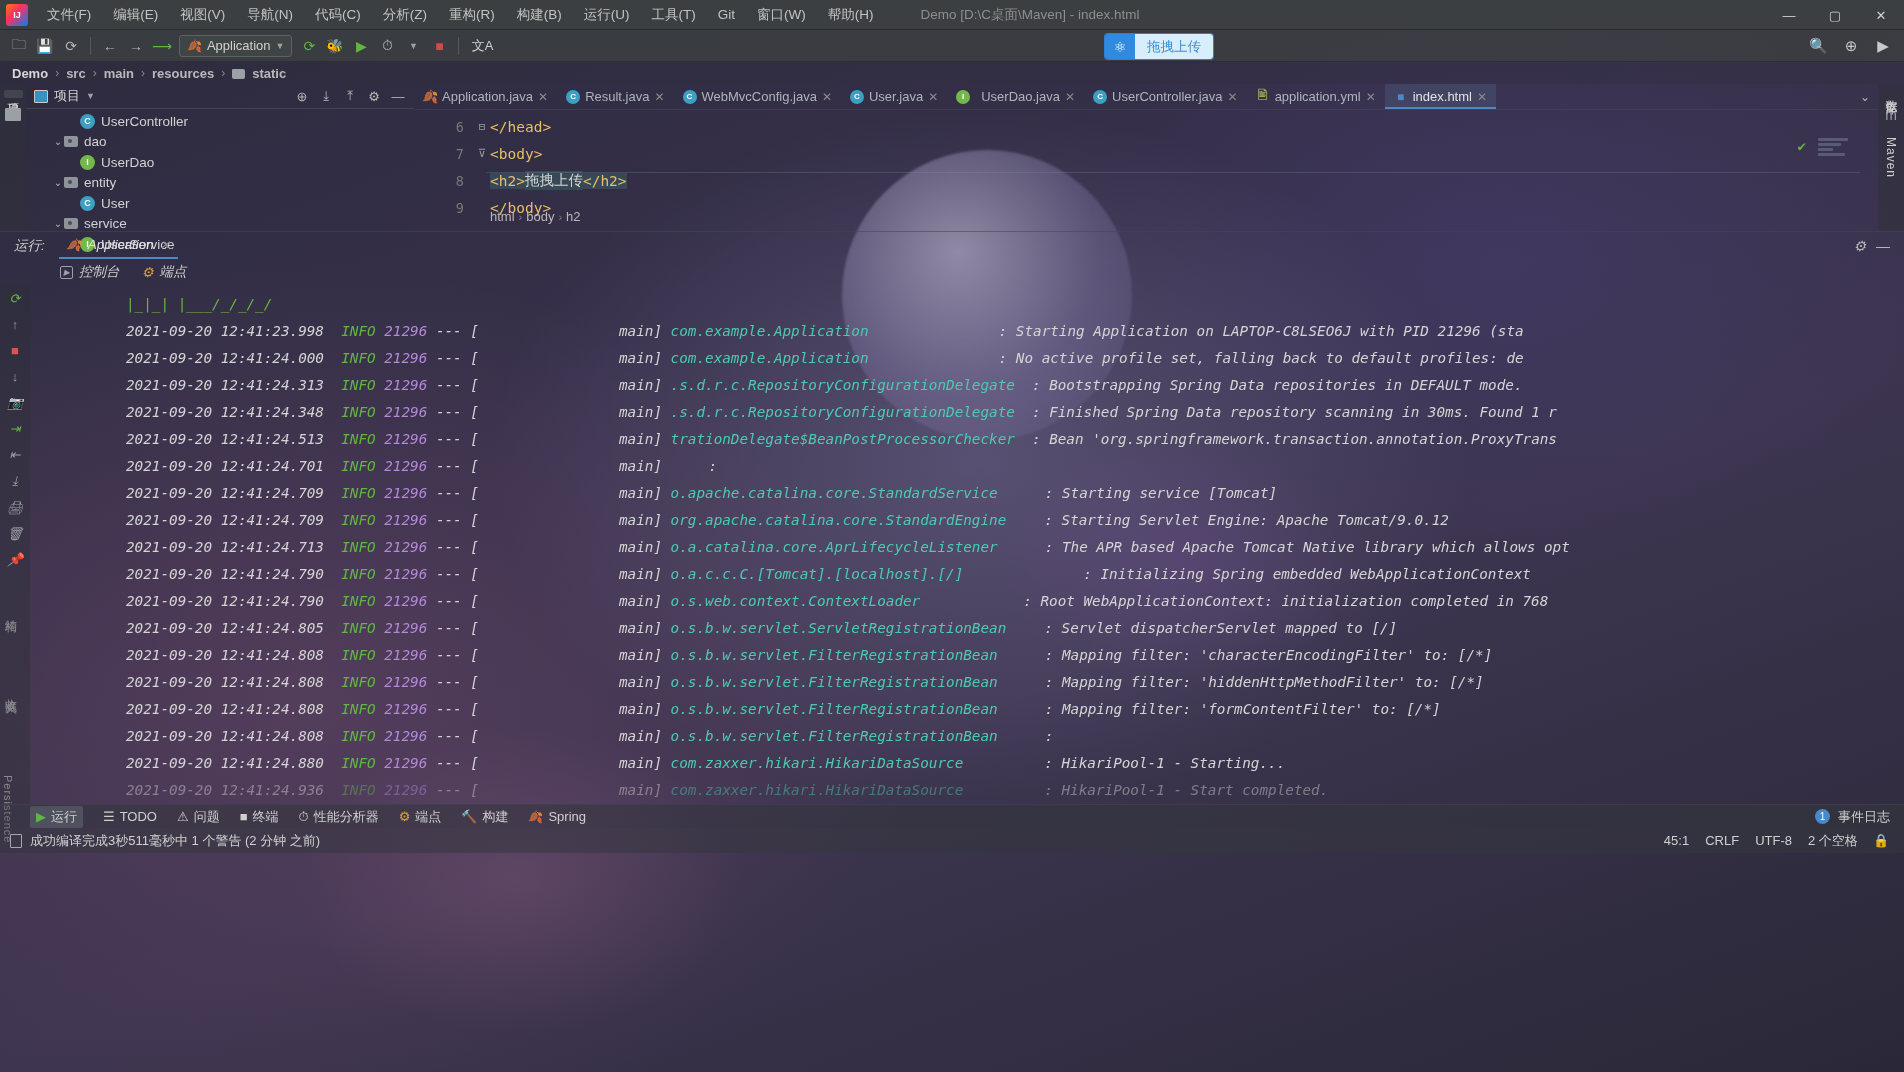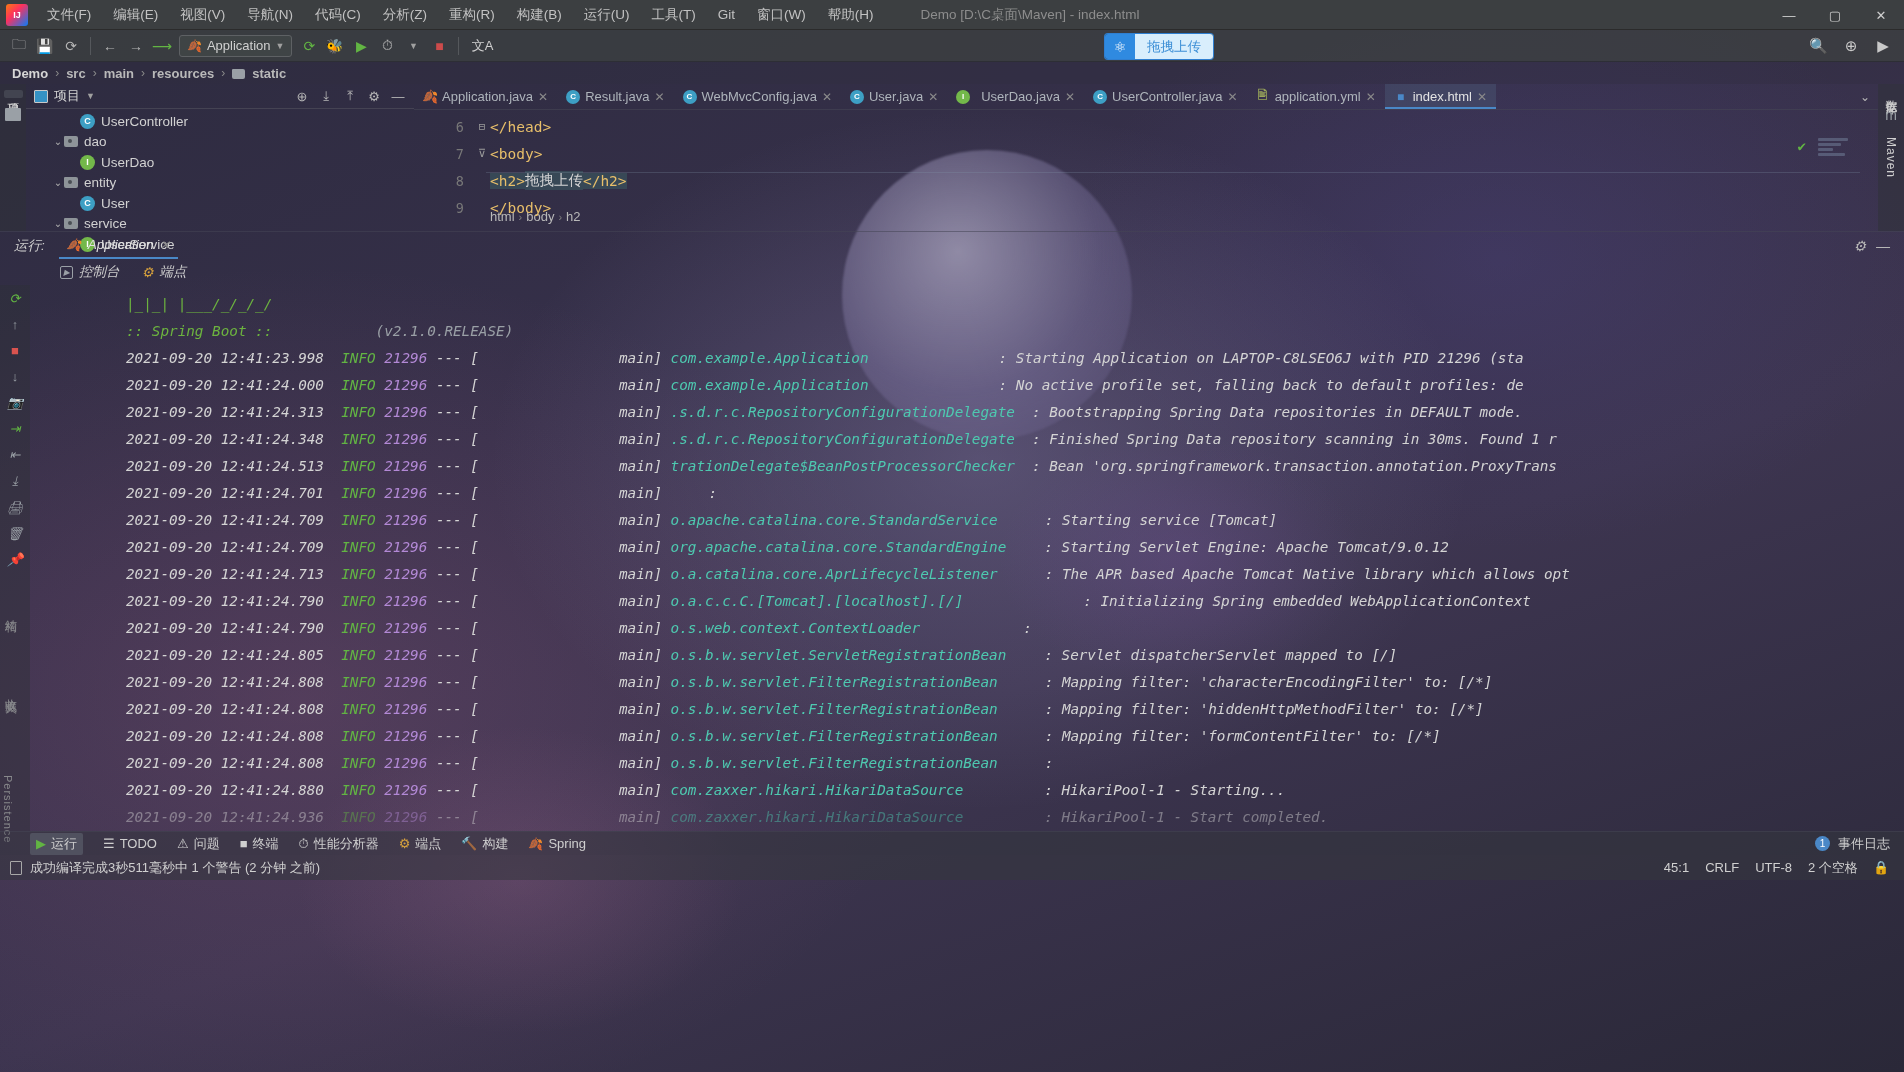--- a/index.html
+++ b/index.html
@@ -538,25 +538,20 @@
         <span class="g-ico green">⇥</span>
         <span class="g-ico">⇤</span>
         <span class="g-ico">⤓</span>
         <span class="g-ico">🖨</span>
         <span class="g-ico">🗑</span>
         <span class="g-ico">📌</span>
       </div>
 
       <div class="console">
         <div class="banner">|_|_| |___/_/_/_/</div>
-        <div class="banner">
-          <span>:: Spring Boot ::</span>
-          <span style="display:inline-block;width:86px"></span>
-          <span style="color:#9aa0a6">(v2.1.0.RELEASE)</span>
-        </div>
 
         <div class="lg">
           <span class="ts">2021-09-20 12:41:23.998</span>
           <span>&nbsp;&nbsp;</span>
             <span class="lvl">INFO</span>
           <span>&nbsp;</span>
             <span class="pid">21296</span>
           <span class="dash">&nbsp;---&nbsp;[</span>
           <span style="display:inline-block;width:140px"></span>
           <span class="thr">main]</span>
@@ -705,20 +700,21 @@
             <span class="lvl">INFO</span>
           <span>&nbsp;</span>
             <span class="pid">21296</span>
           <span class="dash">&nbsp;---&nbsp;[</span>
           <span style="display:inline-block;width:140px"></span>
           <span class="thr">main]</span>
           <span>&nbsp;</span>
             <span class="logger">o.s.web.context.ContextLoader</span>
           <span style="display:inline-block;width:103px"></span>
           <span class="msg">:&nbsp;</span>
+            <span class="msg">Root WebApplicationContext: initialization completed in 768</span>
         </div>
         <div class="lg">
           <span class="ts">2021-09-20 12:41:24.805</span>
           <span>&nbsp;&nbsp;</span>
             <span class="lvl">INFO</span>
           <span>&nbsp;</span>
             <span class="pid">21296</span>
           <span class="dash">&nbsp;---&nbsp;[</span>
           <span style="display:inline-block;width:140px"></span>
           <span class="thr">main]</span>

